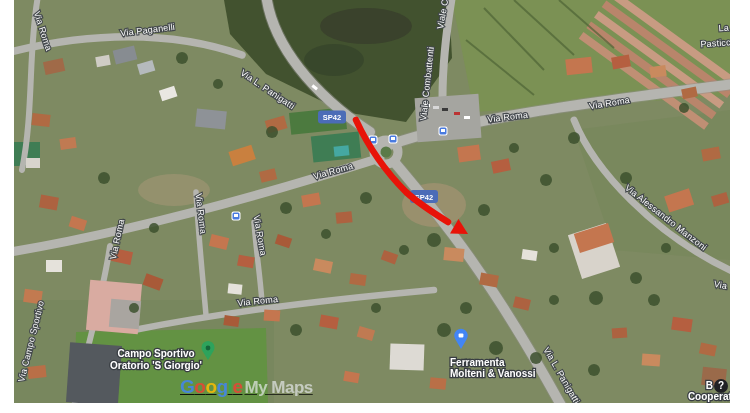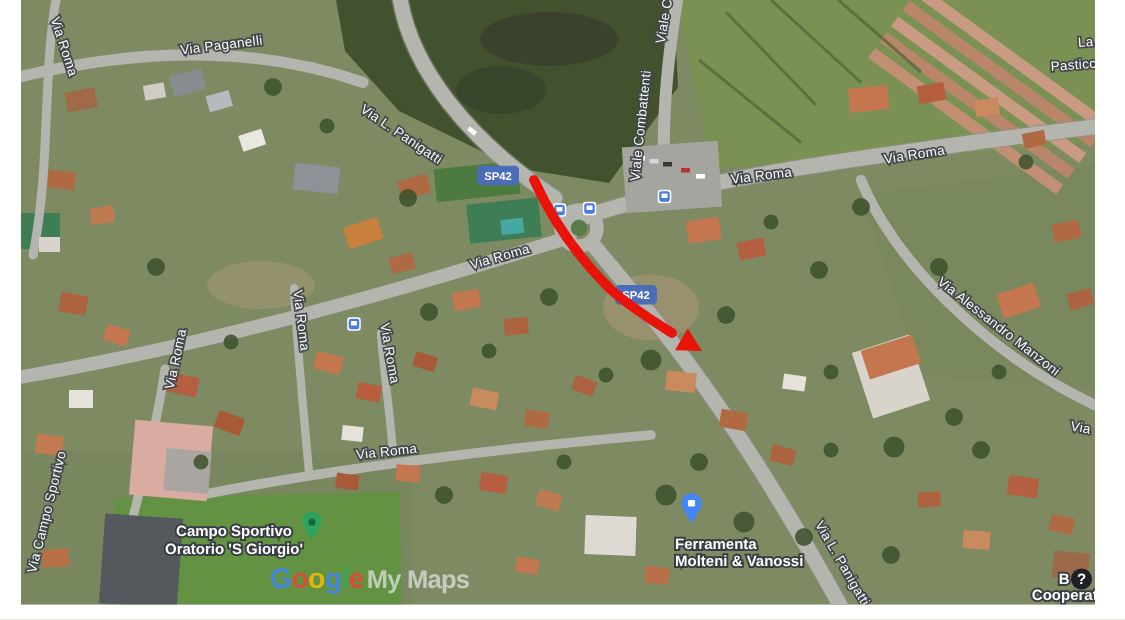--- a/index.html
+++ b/index.html
@@ -9,21 +9,21 @@
   .map svg{display:block;}
   text.slabel{font-size:9px;fill:#ffffff;stroke:#41464b;stroke-width:2.3px;paint-order:stroke;
               letter-spacing:.2px;opacity:.96;font-family:"Liberation Sans",sans-serif;}
   text.poilabel{font-size:10px;fill:#ffffff;stroke:#383d42;stroke-width:2.6px;paint-order:stroke;
                 font-weight:bold;font-family:"Liberation Sans",sans-serif;}
   text.shieldtxt{font-size:7.5px;font-weight:bold;fill:#ffffff;text-anchor:middle;
                  font-family:"Liberation Sans",sans-serif;}
   text.qmark{font-size:10px;font-weight:bold;fill:#ffffff;text-anchor:middle;
              font-family:"Liberation Sans",sans-serif;}
   .watermark{position:absolute;left:166px;top:376px;white-space:nowrap;
-             font-weight:bold;font-size:19px;letter-spacing:-.5px;opacity:.85;}
+             font-weight:bold;font-size:19px;letter-spacing:-.5px;opacity:.85;text-decoration:underline;}
   .watermark .suffix{font-size:17px;font-weight:bold;margin-left:2px;opacity:.8;}
 </style>
 </head>
 <body>
 
 <div class="page">
   <div class="map">
     <svg width="716" height="403" viewBox="0 0 716 403">
 
       <g>

